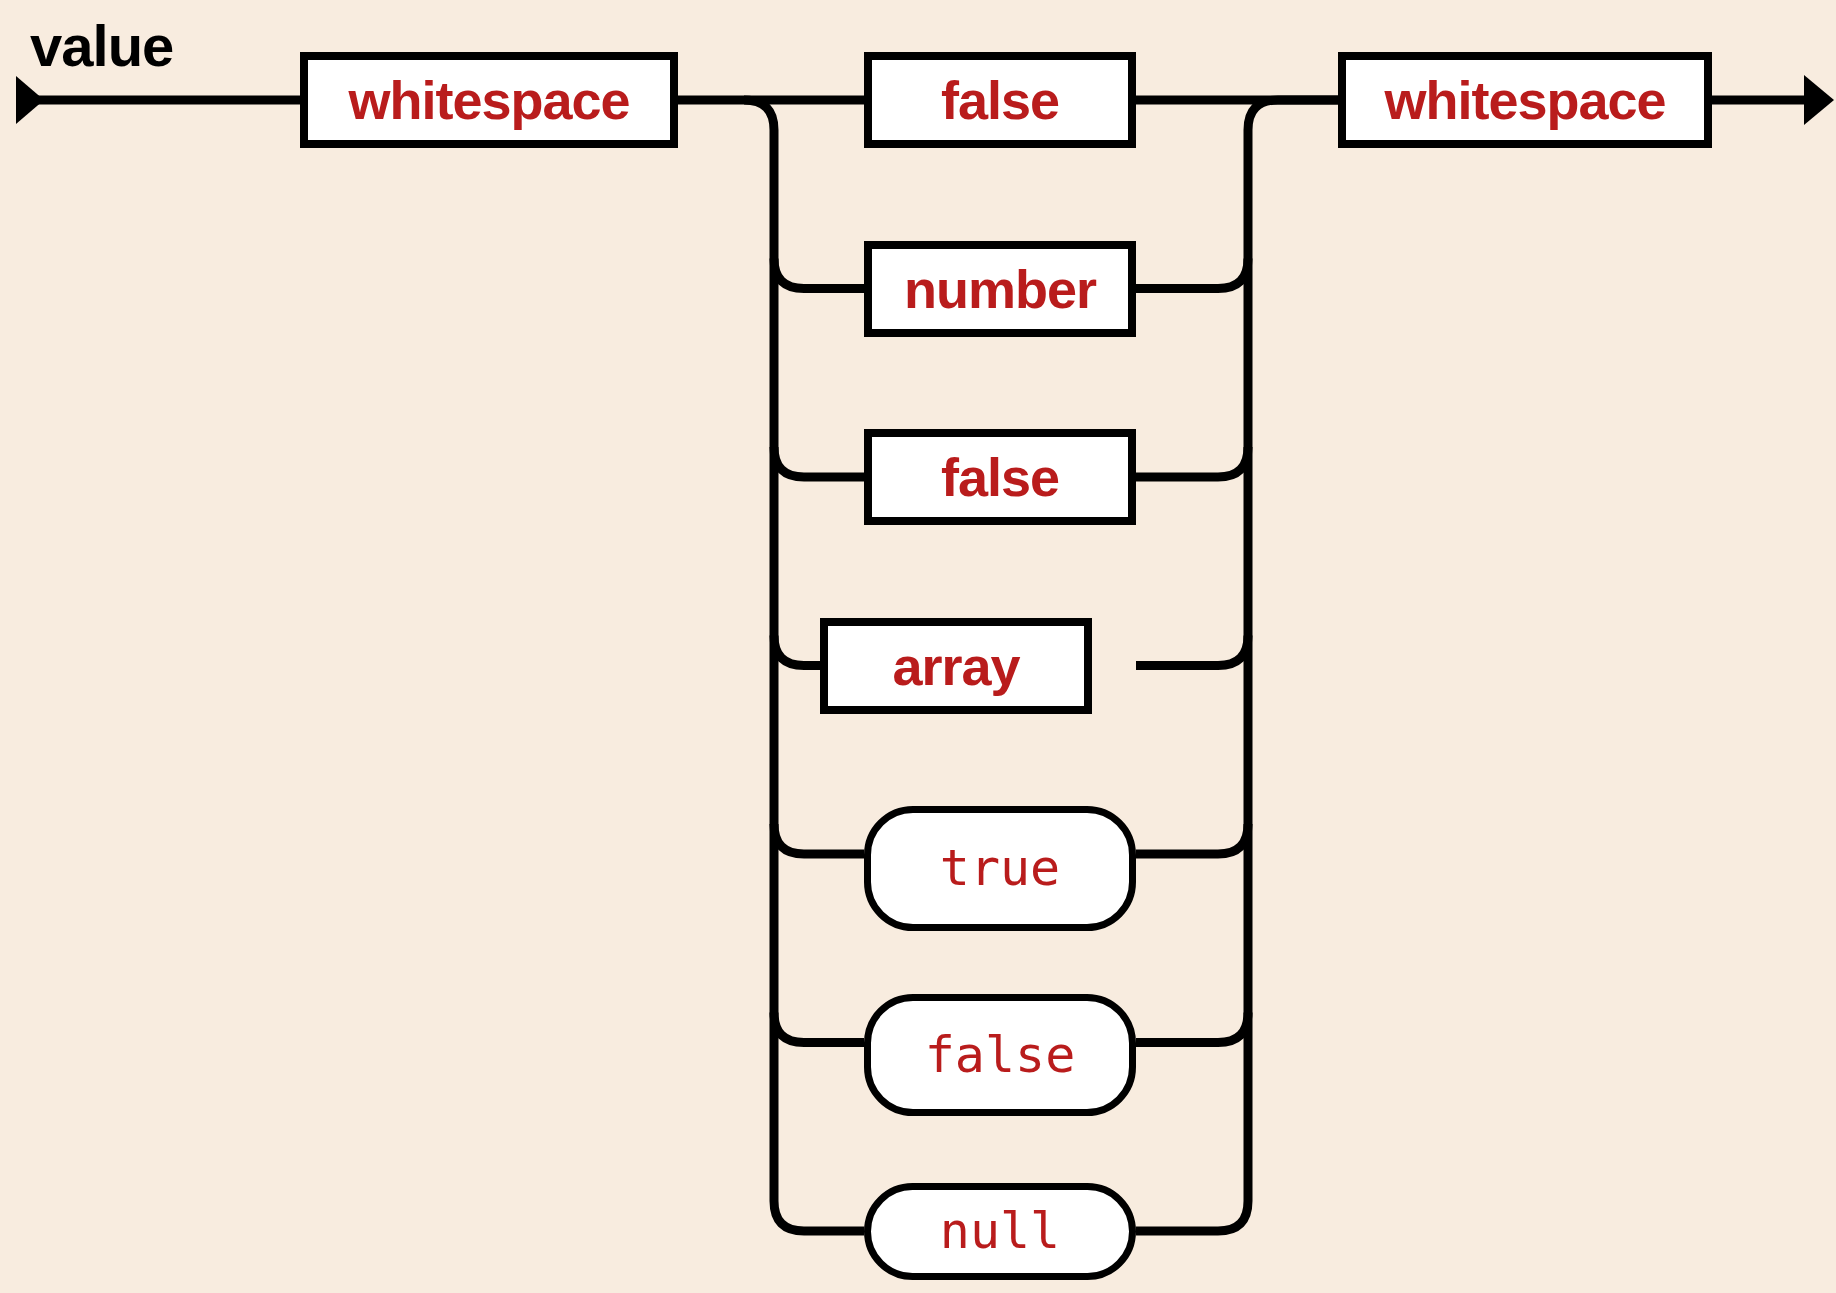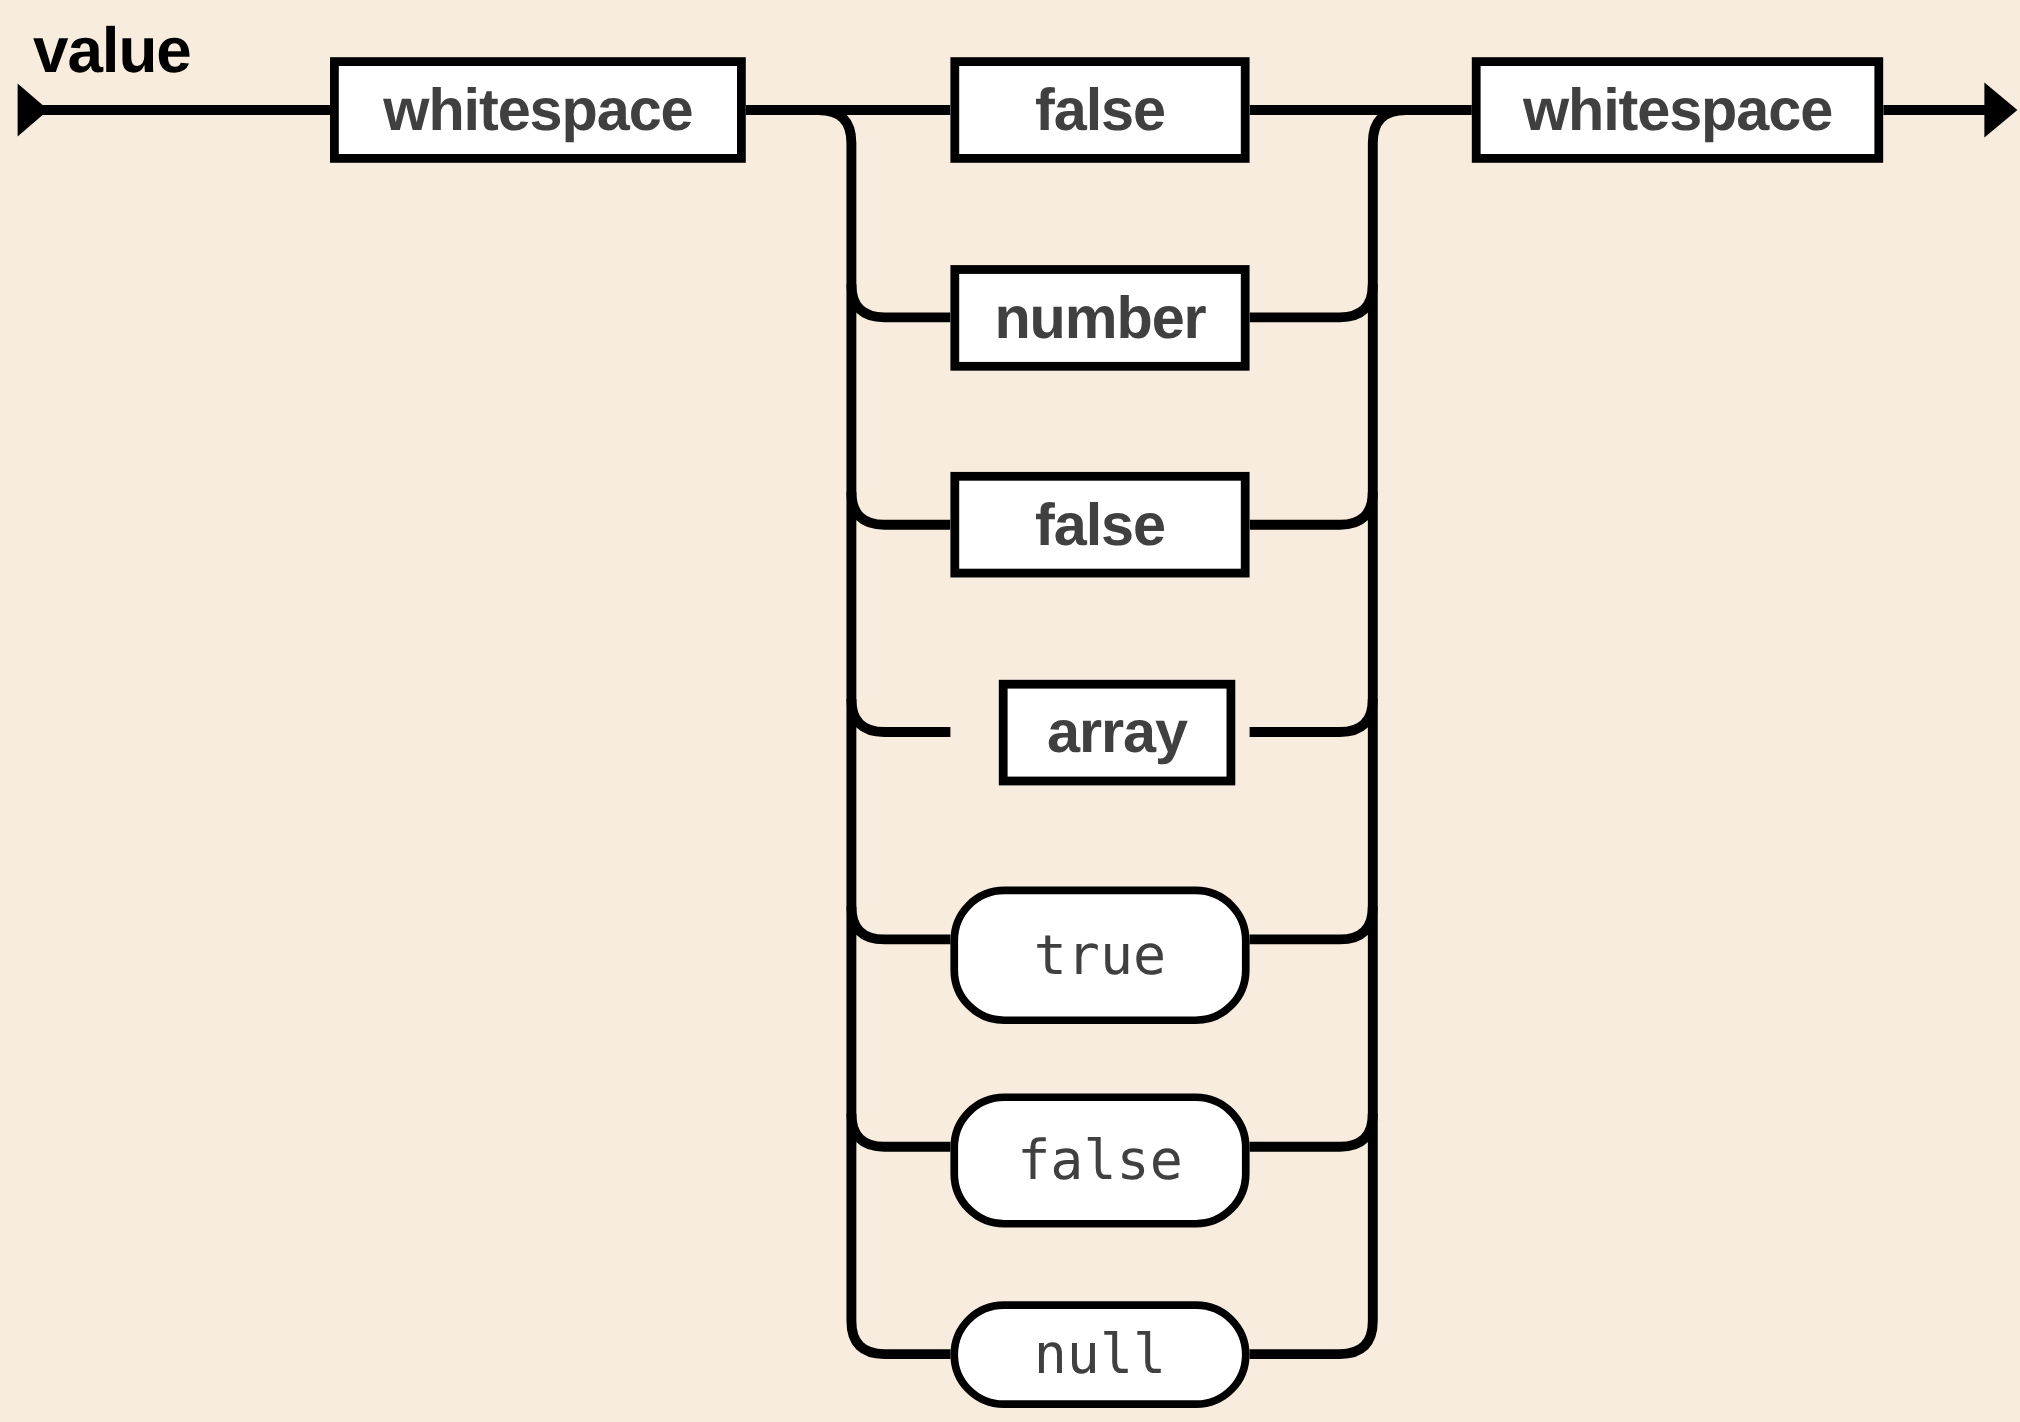--- a/index.html
+++ b/index.html
@@ -29,21 +29,21 @@
     color: #000000;
     letter-spacing: -1px;
   }
   .node {
     position: absolute;
     box-sizing: border-box;
     background: #ffffff;
     display: flex;
     align-items: center;
     justify-content: center;
-    color: #404040;
+    color: #b91c1c;
     z-index: 2;
   }
   .node.nonterminal {
     border: 8px solid #000000;
     font-weight: 700;
     font-size: 54px;
     font-family: "Liberation Sans", sans-serif;
     letter-spacing: -1px;
   }
   .node.terminal {
@@ -52,21 +52,21 @@
     font-weight: 400;
     font-size: 50px;
     font-family: "DejaVu Sans Mono", "Liberation Mono", monospace;
   }
   
   #node-ws-before { left: 300px;  top: 52px;     width: 378px; height: 96px; }
   #node-ws-after  { left: 1338px; top: 52px;     width: 374px; height: 96px; }
   #node-string    { left: 864px;  top: 52px;     width: 272px; height: 96px; }
   #node-number    { left: 864px;  top: 240.5px;  width: 272px; height: 96px; }
   #node-object    { left: 864px;  top: 429px;    width: 272px; height: 96px; }
-  #node-array     { left: 908px;  top: 617.5px;  width: 215px; height: 96px; }
+  #node-array     { left: 820px;  top: 617.5px;  width: 272px; height: 96px; }
   #node-true      { left: 864px;  top: 805.5px;  width: 272px; height: 125px; }
   #node-false     { left: 864px;  top: 994px;    width: 272px; height: 122px; }
   #node-null      { left: 864px;  top: 1182.5px; width: 272px; height: 97px; }
 </style>
 </head>
 <body>
 
 <div id="stage">
 
   <svg id="tracks" width="1836" height="1293" viewBox="0 0 1836 1293">

